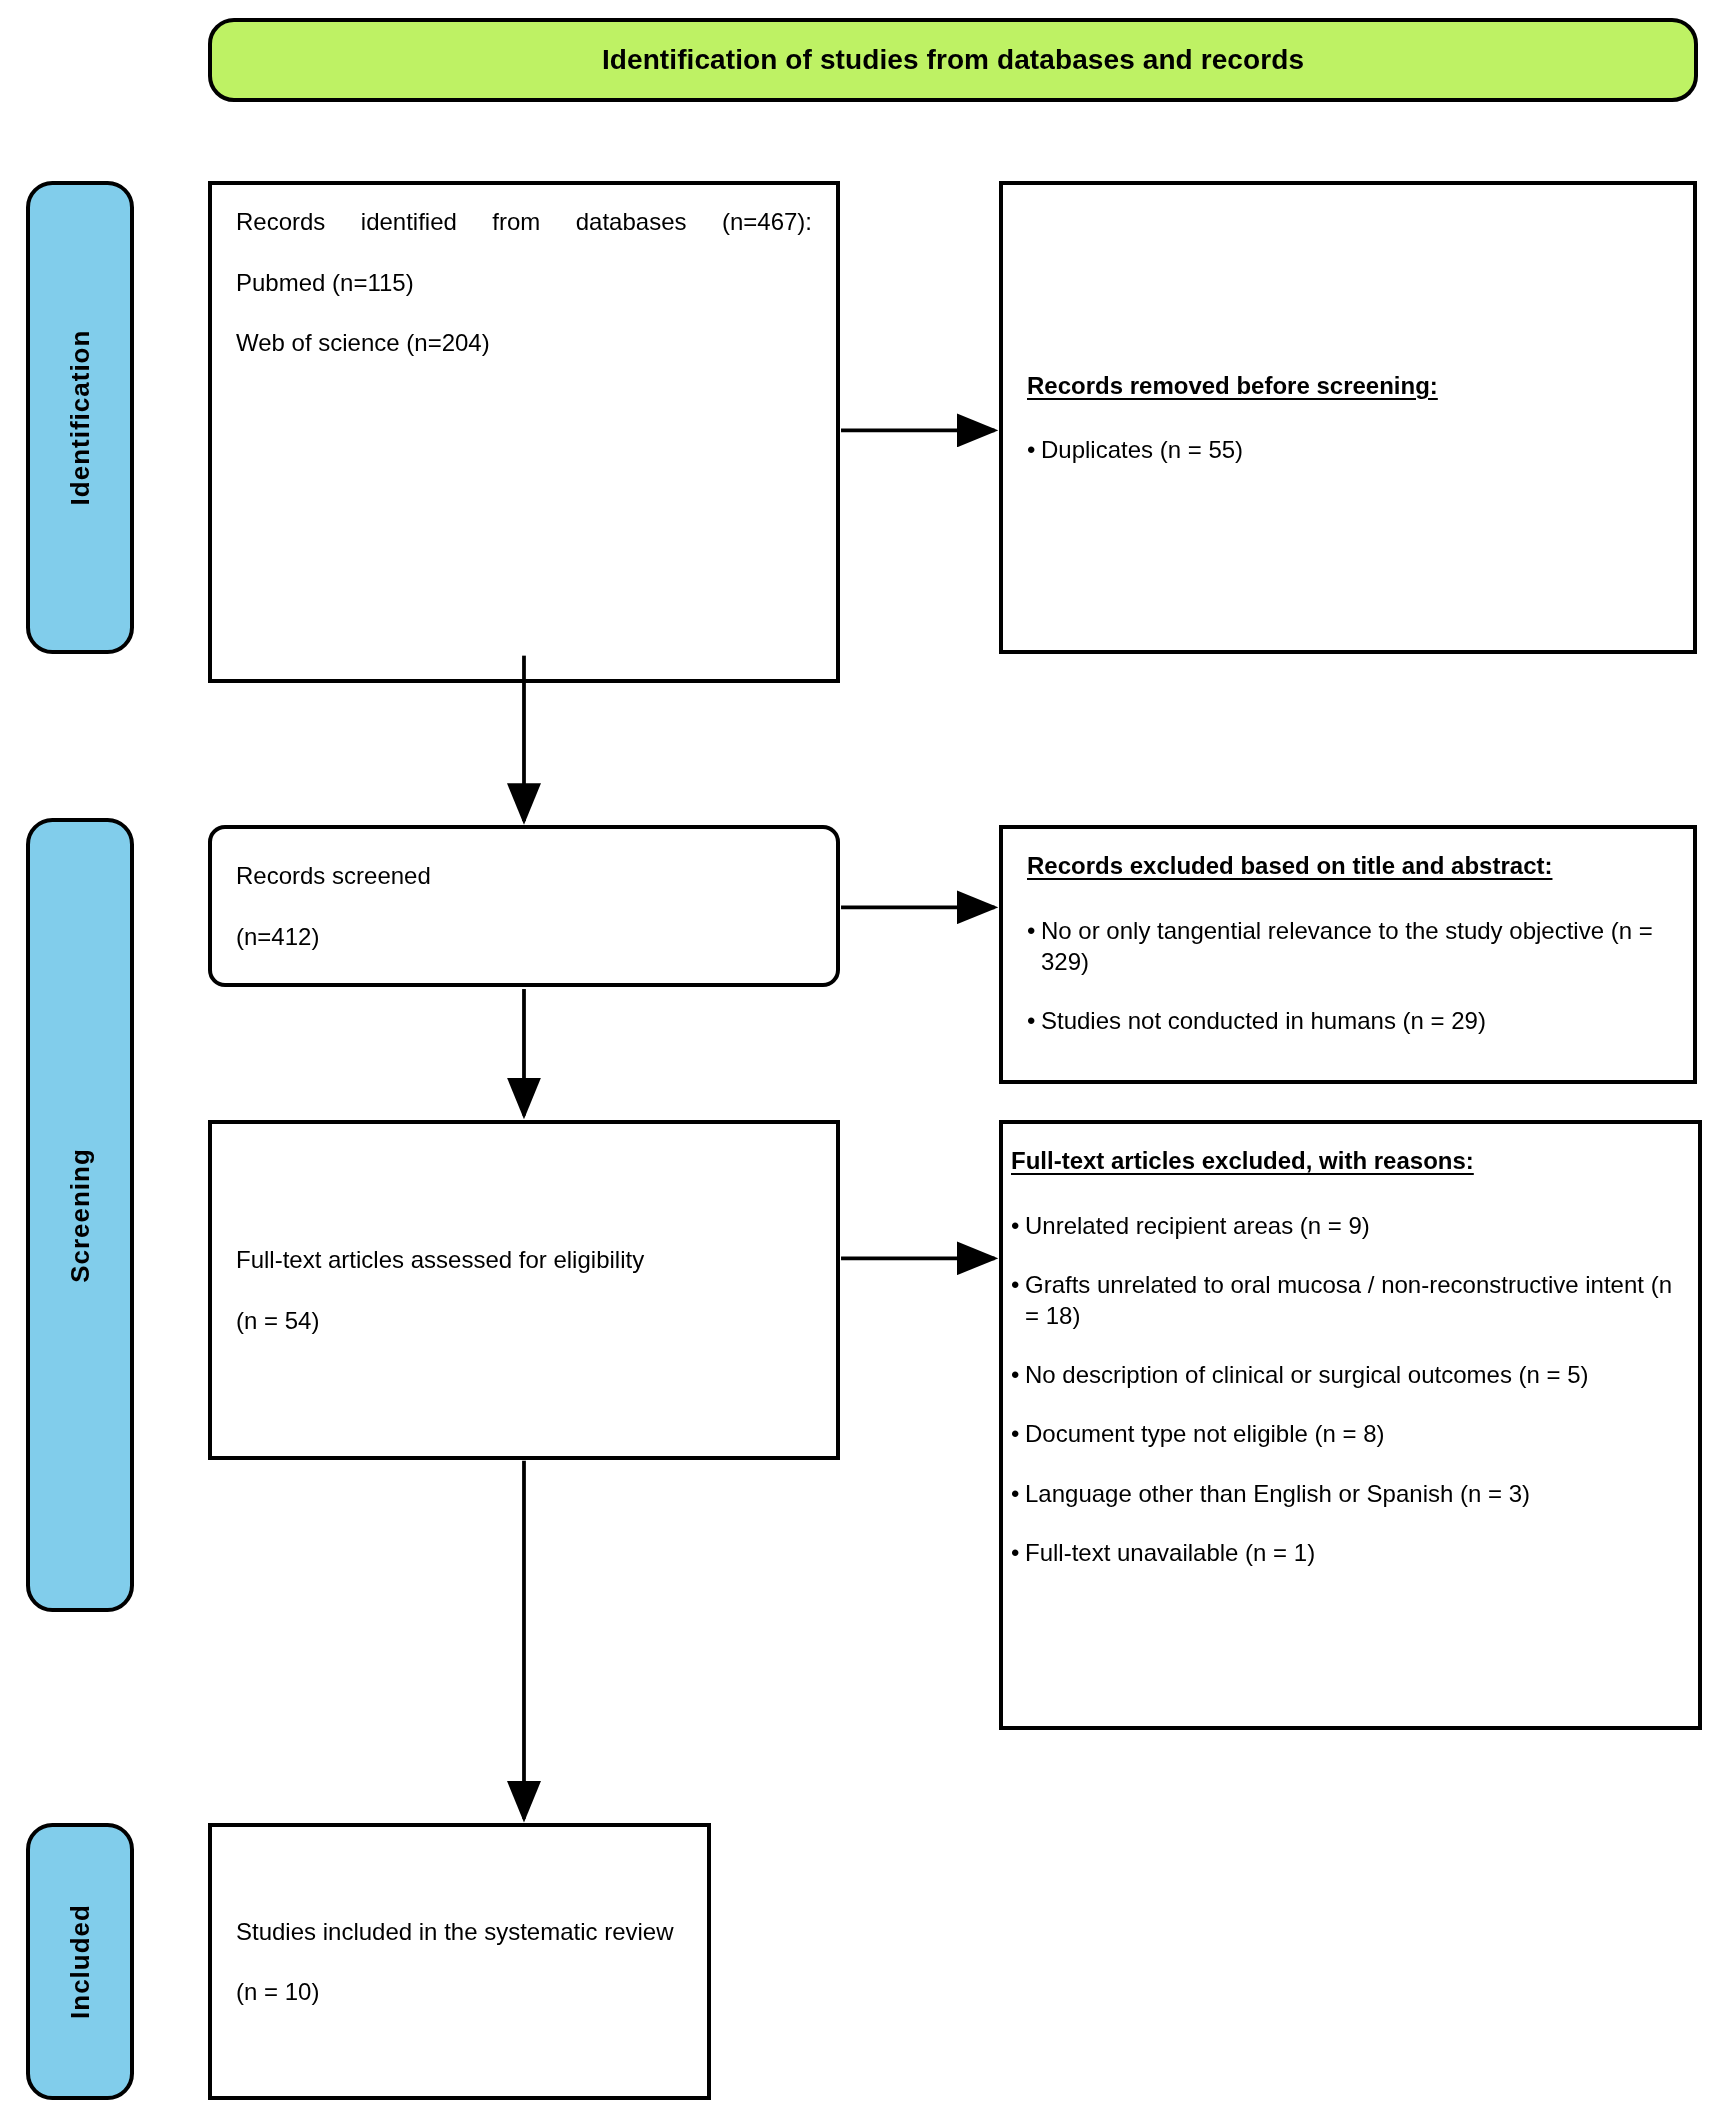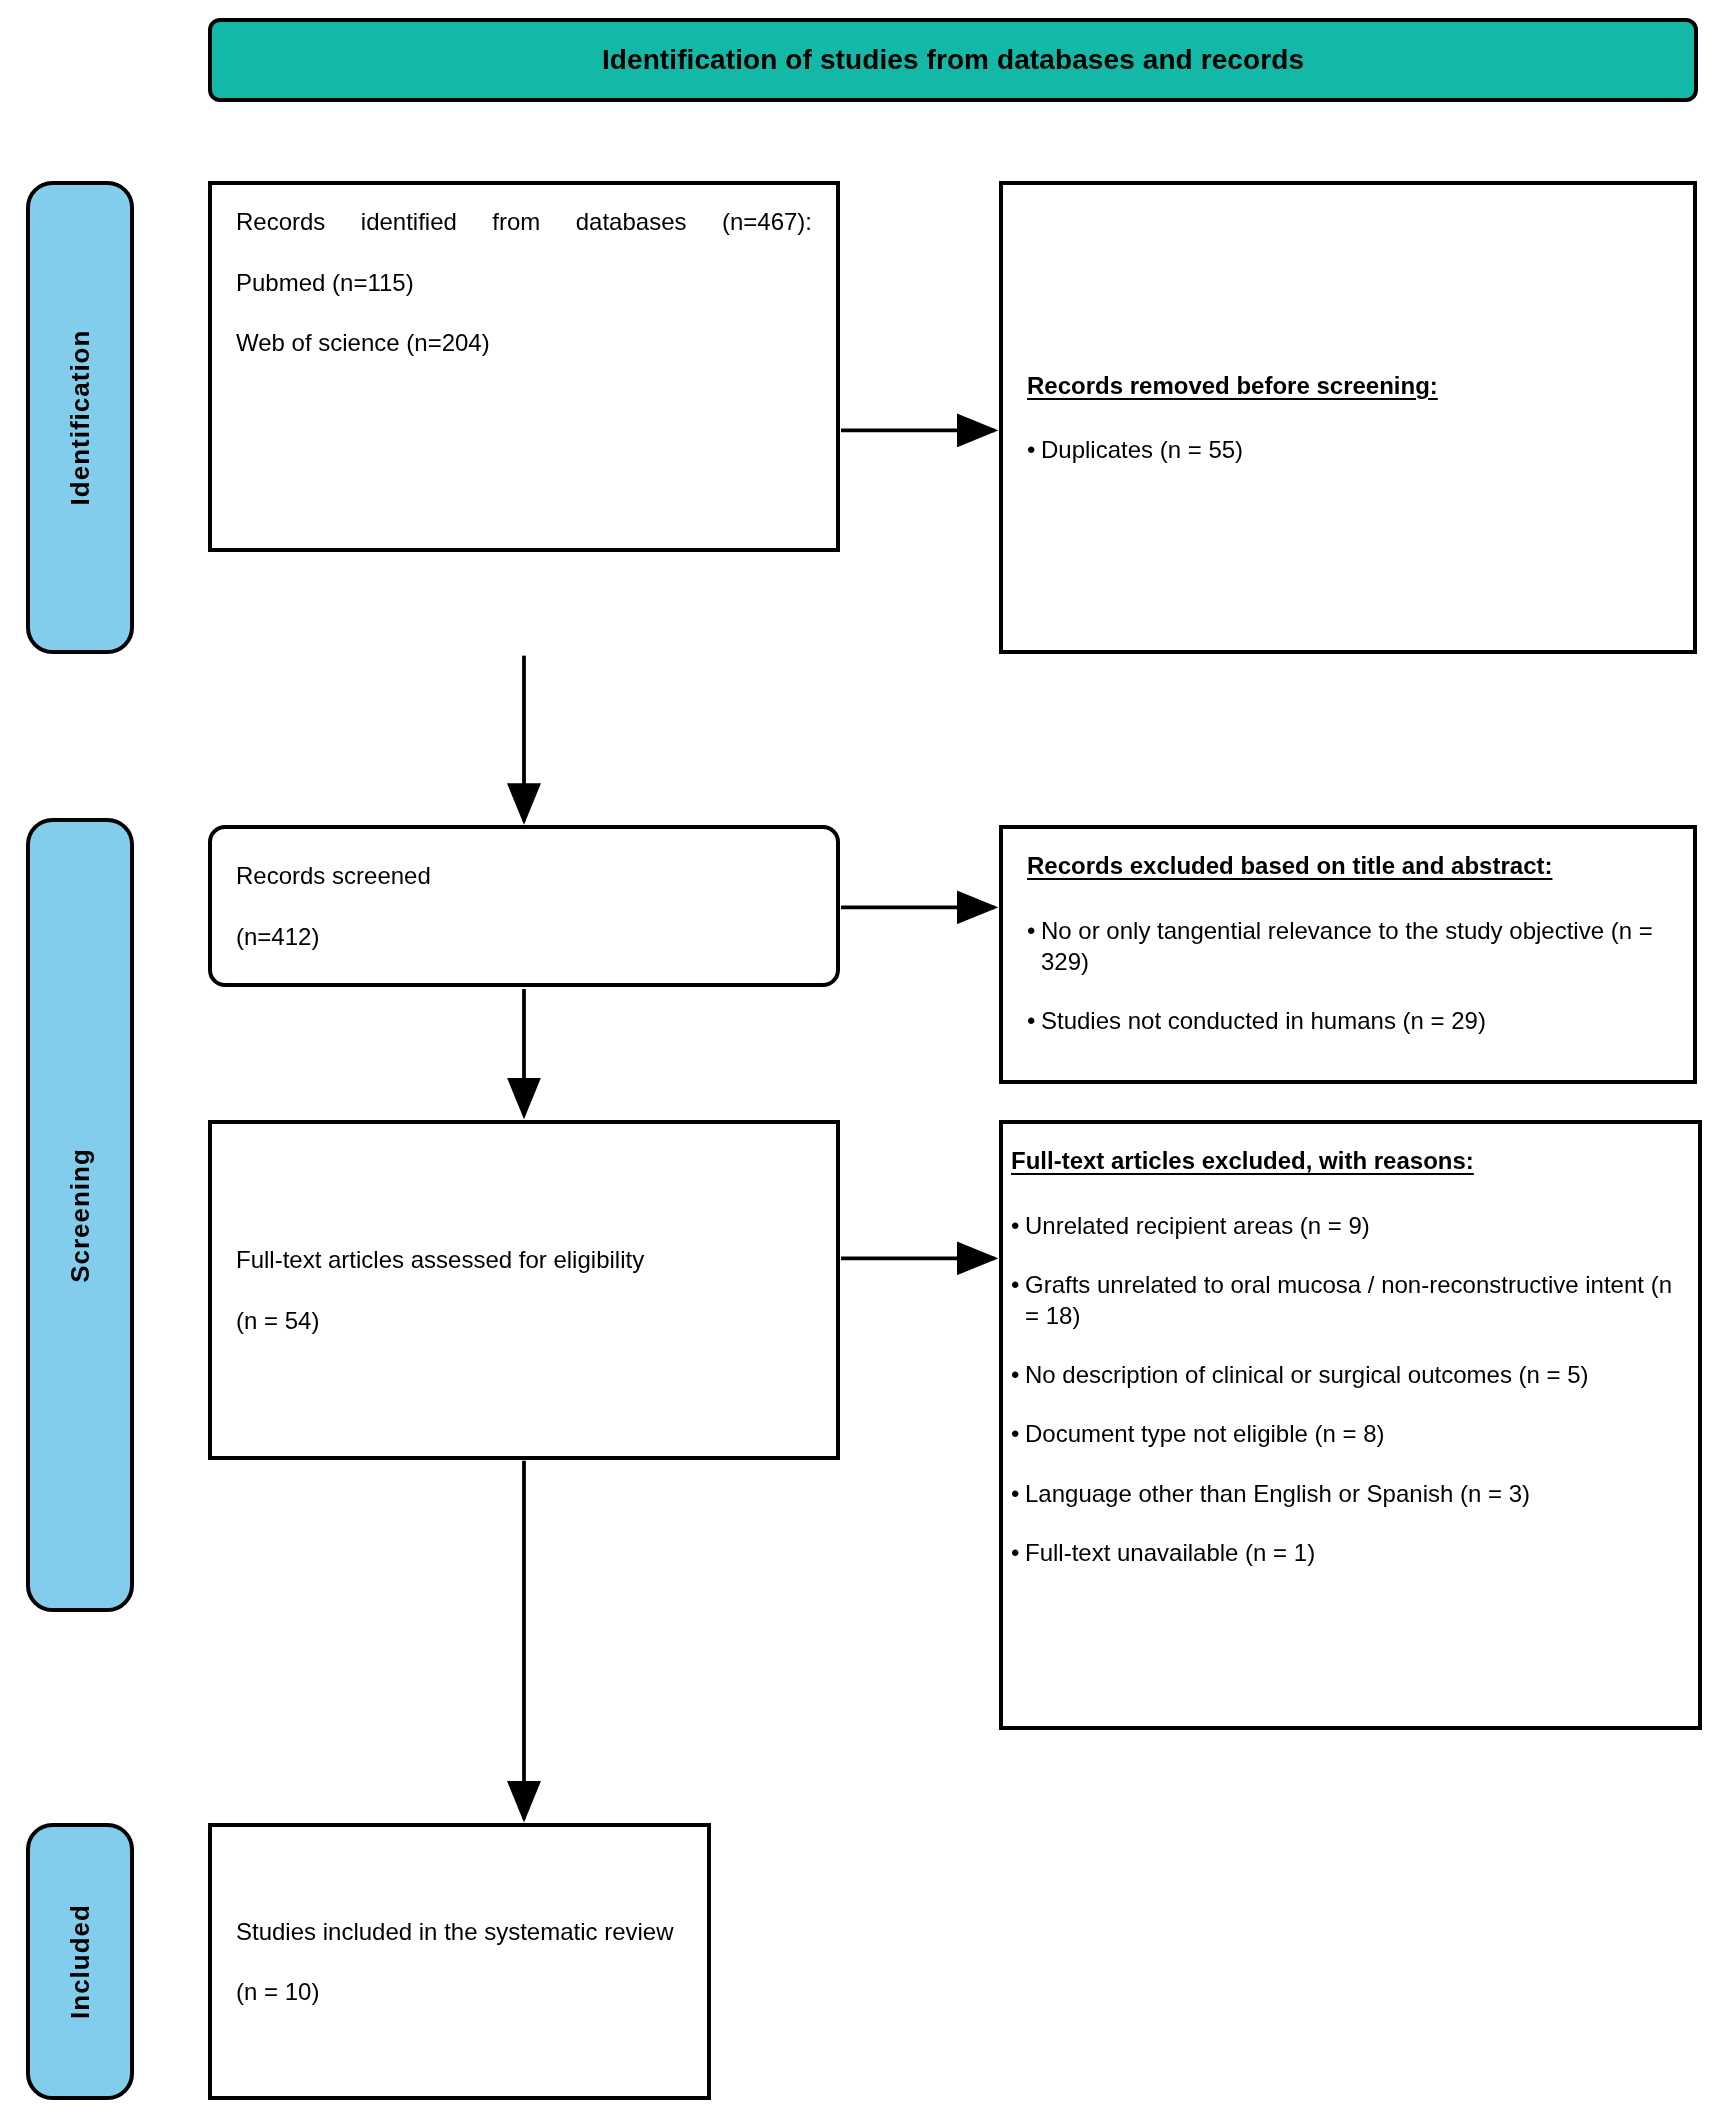--- a/index.html
+++ b/index.html
@@ -15,23 +15,23 @@
     overflow:hidden;
   }
 
   
   .header-banner{
     position:absolute;
     left:208px;
     top:17.6px;
     width:1490px;
     height:84px;
-    background:#14b8a6;
+    background:#bef264;
     border:4.4px solid #000000;
-    border-radius:12px;
+    border-radius:26px;
     box-sizing:border-box;
     display:flex;
     align-items:center;
     justify-content:center;
   }
   .header-banner .title{
     font-size:28px;
     font-weight:bold;
     letter-spacing:0.1px;
     text-align:center;
@@ -94,21 +94,21 @@
     font-size:24px;
     line-height:1.30;
   }
   .box .bullet .txt{
     flex:1 1 auto;
     font-size:24px;
     line-height:1.30;
   }
 
   
-  #box-identified { left:208px;  top:181px;  width:632px; height:371px; }
+  #box-identified { left:208px;  top:181px;  width:632px; height:502px; }
   #box-removed    { left:999px; top:181px;  width:698px; height:473px;
                     display:flex; flex-direction:column; justify-content:center; }
   #box-screened   { left:208px;  top:825px; width:632px; height:162px;
                     display:flex; flex-direction:column; justify-content:center;border-radius:17px; }
   #box-excluded-ta{ left:999px; top:825px; width:698px; height:259px; }
   #box-fulltext   { left:208px;  top:1120px; width:632px; height:340px;
                     display:flex; flex-direction:column; justify-content:center; }
   #box-excluded-ft{ left:999px; top:1120px; width:703px; height:610px;padding-left:8px; }
   #box-included   { left:208px;  top:1823px; width:503px; height:277px;
                     display:flex; flex-direction:column; justify-content:center; }

